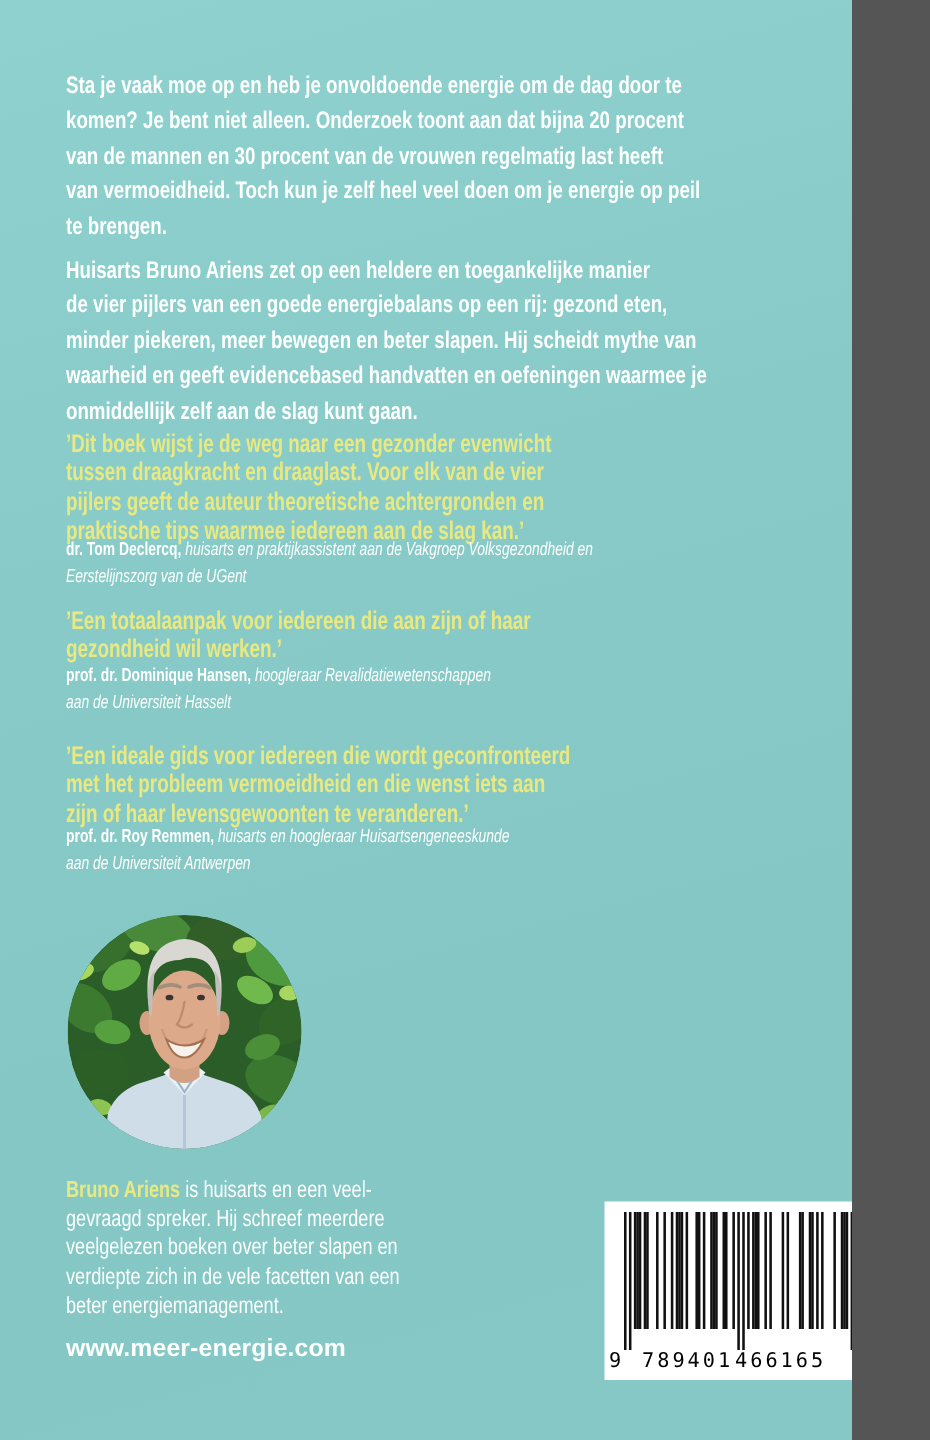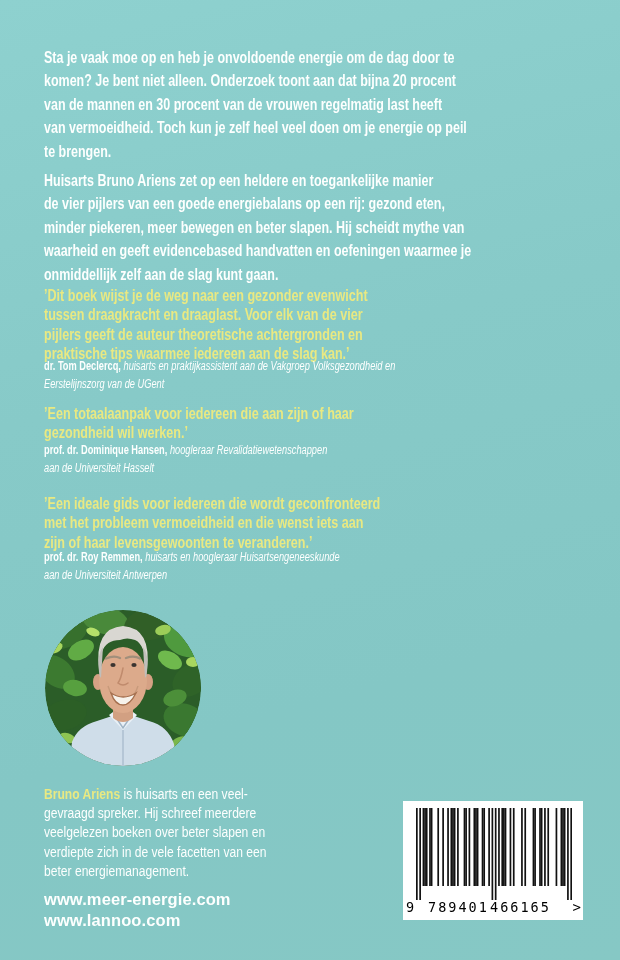--- a/index.html
+++ b/index.html
@@ -1,17 +1,17 @@
 <!DOCTYPE html>
 <html><head>
 <meta charset="utf-8">
 <style>
   html,body{margin:0;padding:0;background:#555;}
   .cover{
-    position:relative;width:620px;height:960px;overflow:hidden;
+    position:relative;width:568px;height:960px;overflow:hidden;
     background:linear-gradient(165deg,#8ed1cf 0%,#87cac8 38%,#84c7c5 70%,#86c8c5 100%);
     font-family:"Liberation Sans","DejaVu Sans",sans-serif;
   }
   
   .blk{position:absolute;left:44px;white-space:pre;transform-origin:0 0;}
   .p{font-size:16px;font-weight:700;line-height:23.4px;color:#fdfffe;transform:scaleX(0.78);}
   .intro{top:46px}
   .pitch{top:169px}
   .quote{font-size:17px;font-weight:700;line-height:19.4px;color:#e9e982;transform:scaleX(0.74);}
   .q1{top:286px}.q2{top:404px}.q3{top:494px}
@@ -126,21 +126,20 @@
     </svg>
   </div>
 
   <div class="blk bio"><span class="bio-name">Bruno Ariens</span><span class="bio-rest"> is huisarts en een veel-
 gevraagd spreker. Hij schreef meerdere
 veelgelezen boeken over beter slapen en
 verdiepte zich in de vele facetten van een
 beter energiemanagement.</span></div>
 
   <div class="blk site s1">www.meer-energie.com</div>
-  <div class="blk site s2">www.lannoo.com</div>
 
   <div class="barcode">
     <svg id="bars" class="bars" viewBox="0 0 156 92" preserveAspectRatio="none">
         <rect x="0.00" y="0" width="1.70" height="92"></rect>
         <rect x="3.28" y="0" width="1.70" height="92"></rect>
         <rect x="6.57" y="0" width="1.70" height="78"></rect>
         <rect x="8.21" y="0" width="1.70" height="78"></rect>
         <rect x="9.85" y="0" width="1.70" height="78"></rect>
         <rect x="13.14" y="0" width="1.70" height="78"></rect>
         <rect x="14.78" y="0" width="1.70" height="78"></rect>

